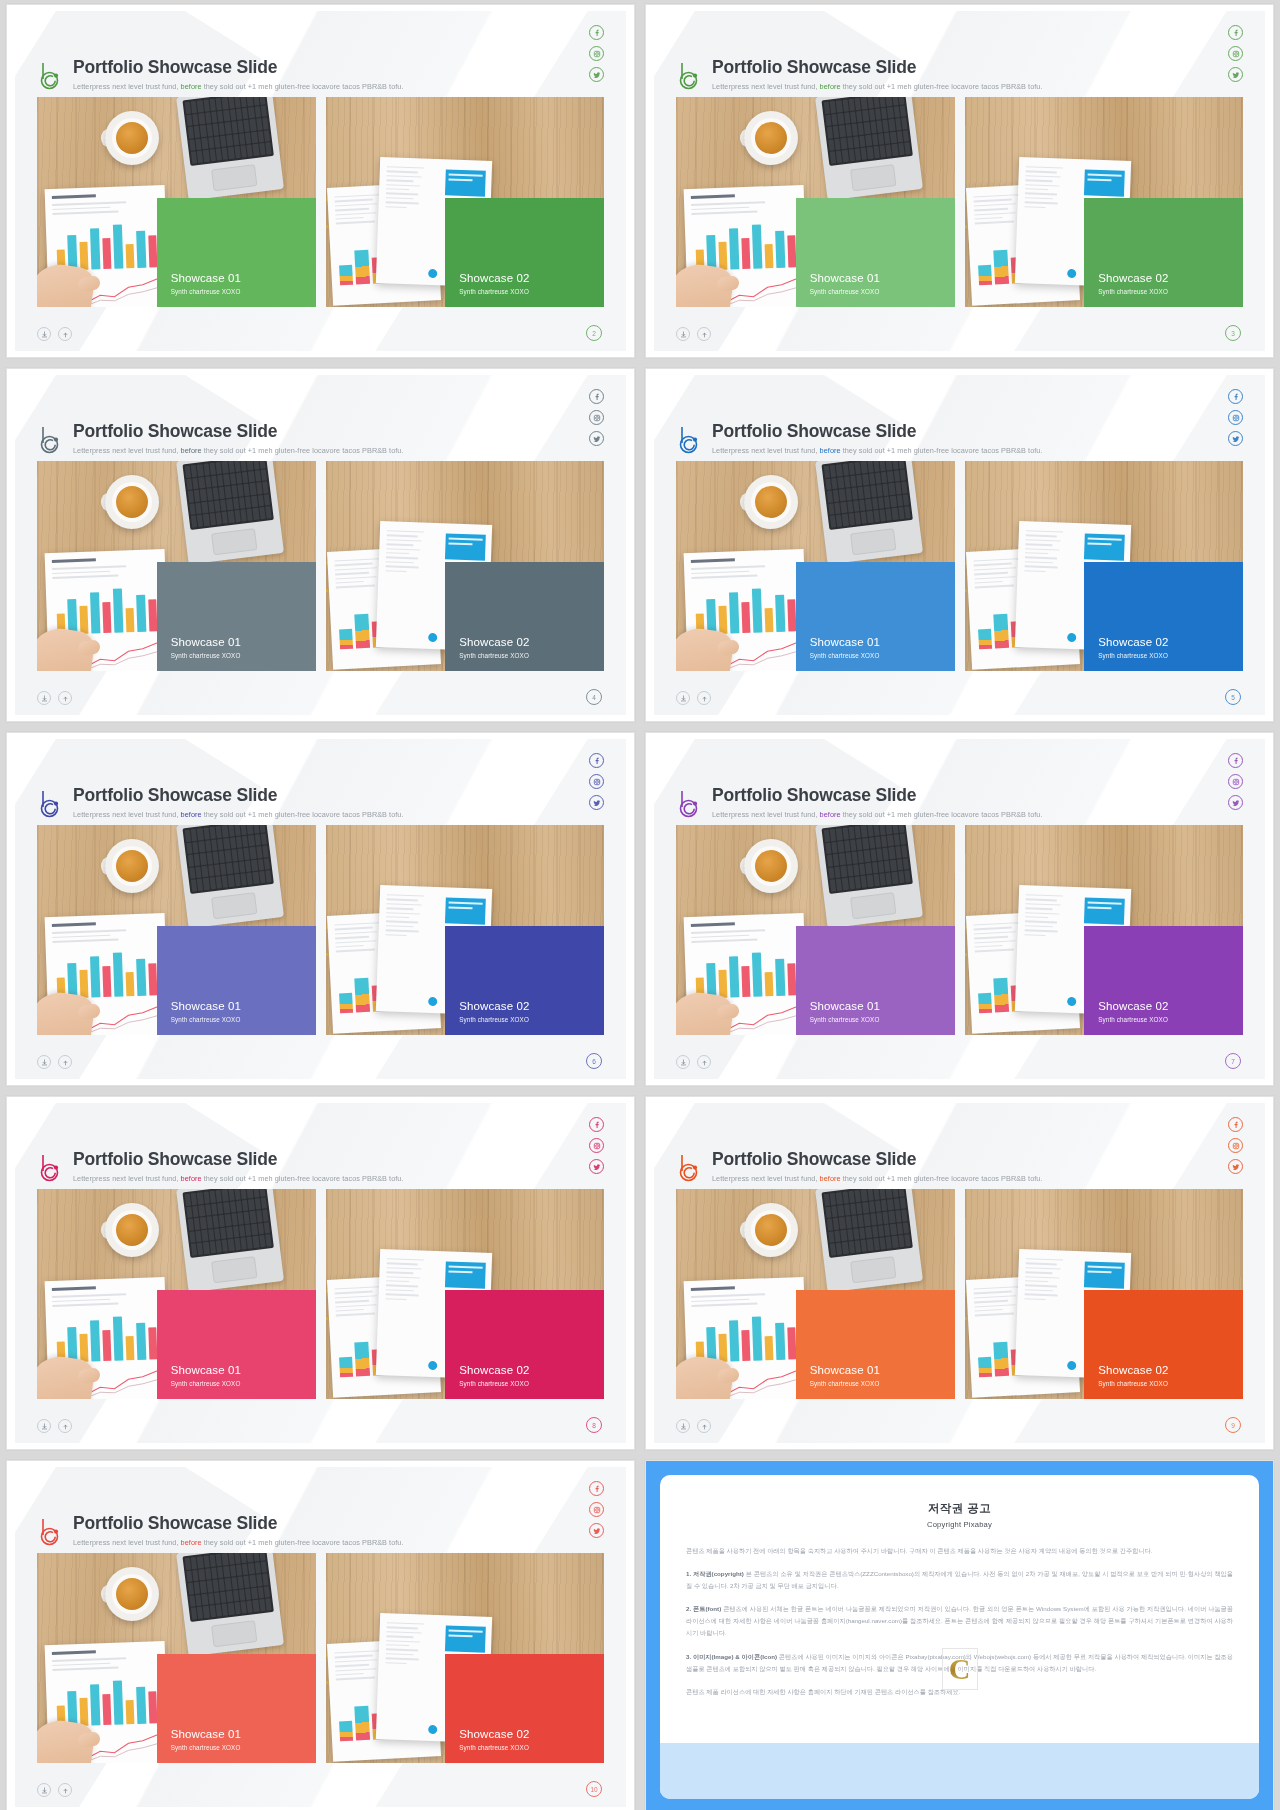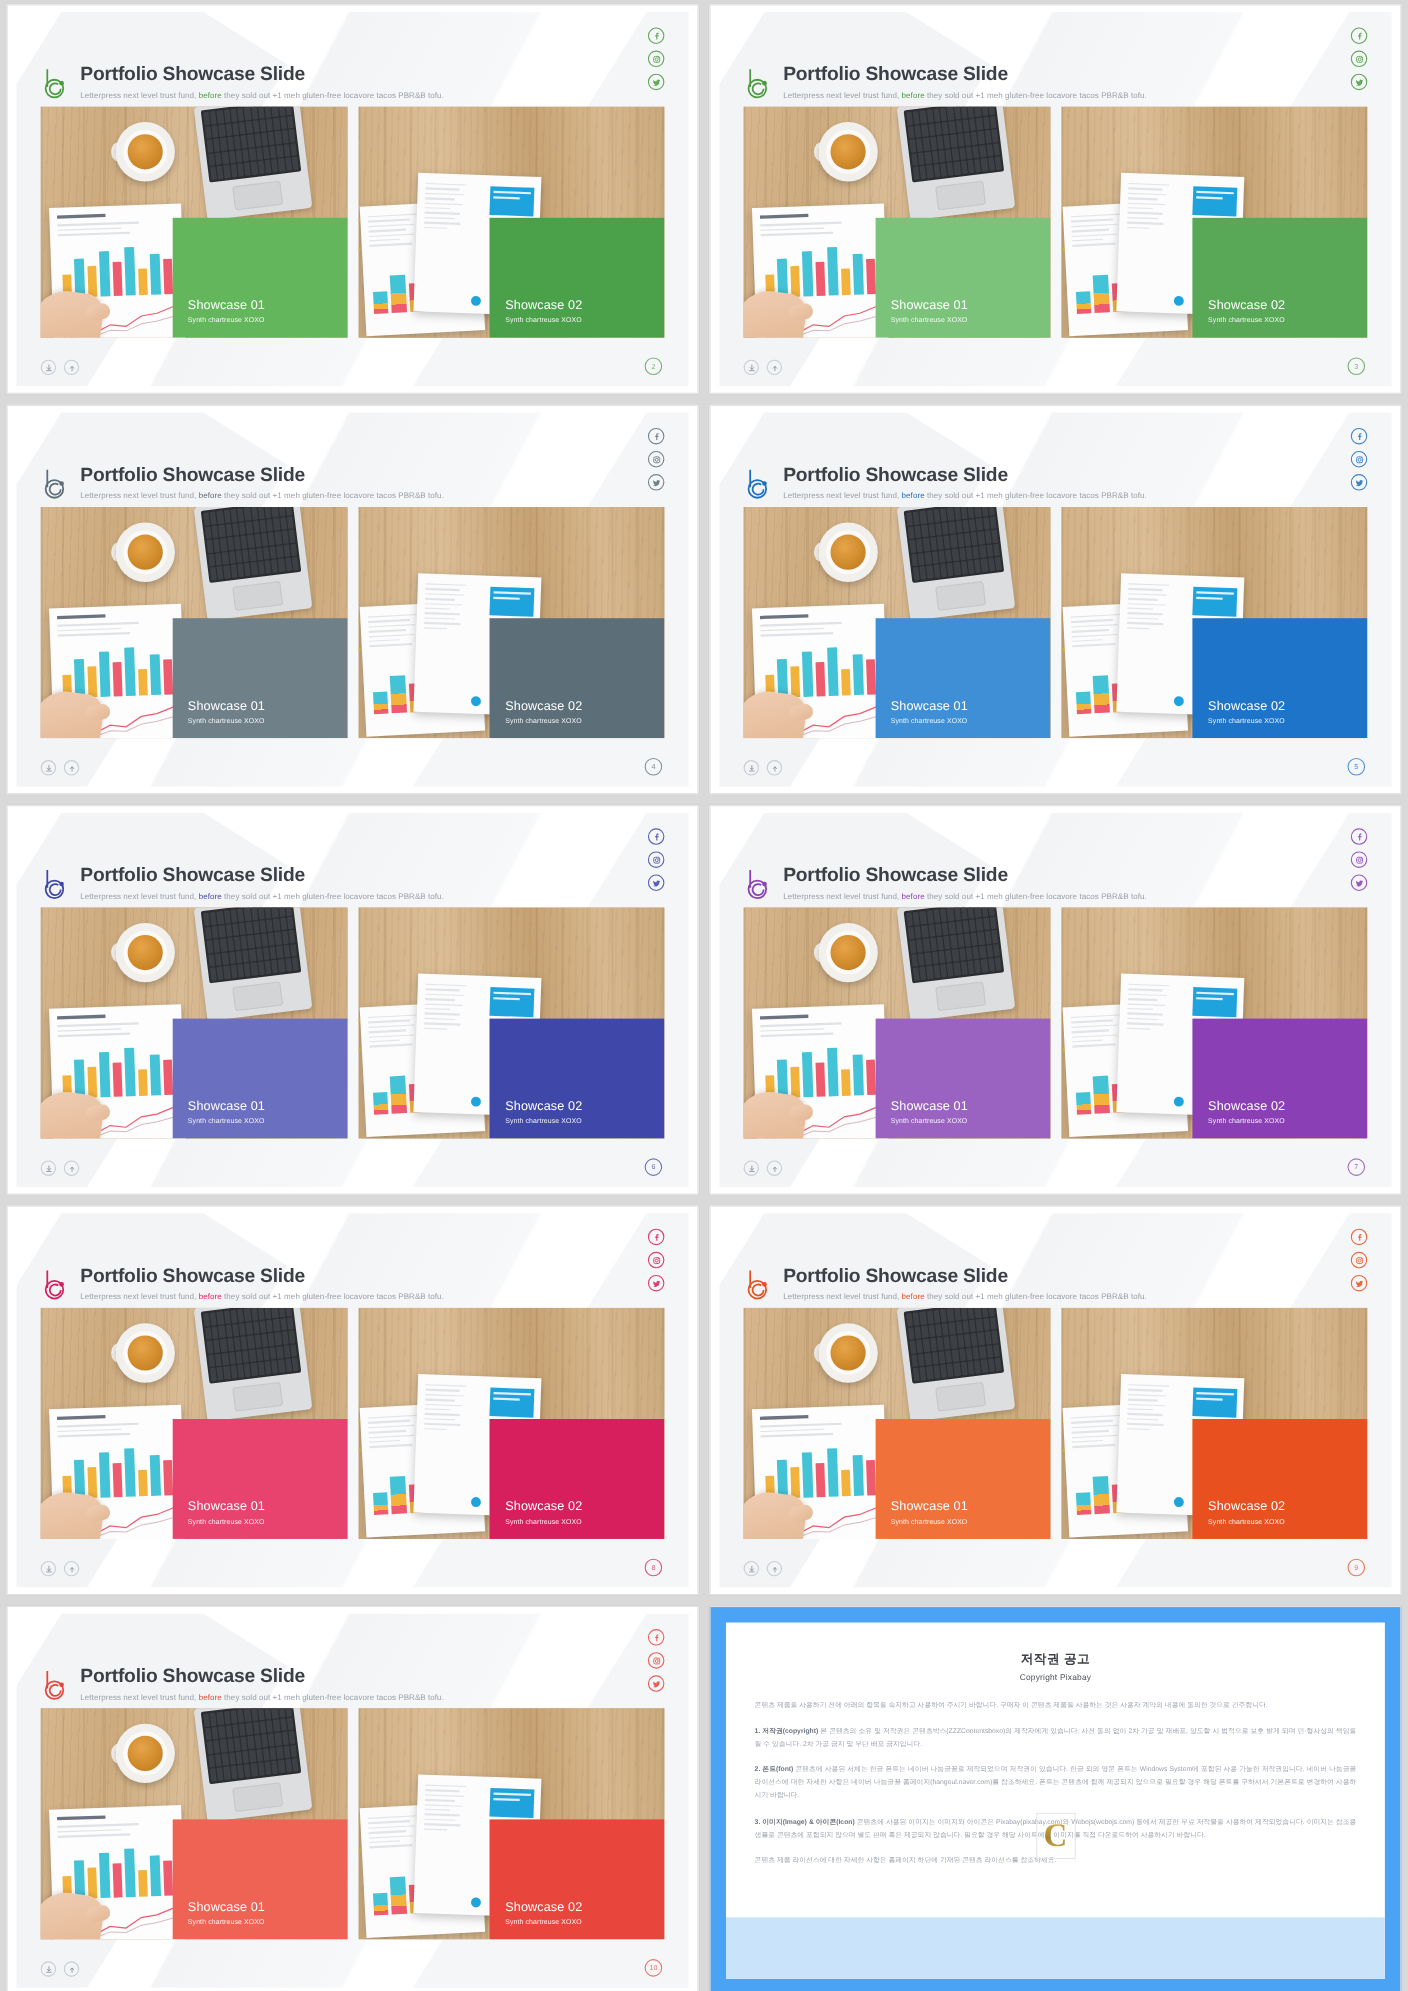--- a/index.html
+++ b/index.html
@@ -159,21 +159,21 @@
     font-size:6.5px; z-index:5; opacity:.75;
   }
 
   
   .copy-slide {
     background: #4aa3f5;
     padding: 14px;
     display:flex;
   }
   .copy-card {
-    flex:1; background:#fff; padding: 26px 26px 10px 26px; position:relative; overflow:hidden;
+    flex:1; background:#fff; padding: 26px 26px 10px 26px; position:relative; overflow:hidden;border-radius:10px;
   }
   .copy-title { text-align:center; font-size: 11.5px; color:#3c4148; font-weight:700; letter-spacing:.4px;}
   .copy-sub   { text-align:center; font-size: 7.6px; color:#4a5059; margin-top:4px; letter-spacing:.2px;}
   .copy-body  { margin-top: 16px; }
   .copy-p { font-size: 6.2px; line-height: 1.95; color:#9aa2ad; margin-bottom: 11px; text-align:justify; letter-spacing:0; }
   .copy-p b { color:#6d7680; font-weight:700; }
   .copy-watermark {
     position:absolute; left:50%; top:60%; transform:translate(-50%,-50%);
     width:36px; height:42px; border:1px solid #e6e6e6; display:flex; align-items:center; justify-content:center;
     font-family:"Liberation Serif", serif; font-size:30px; font-weight:700;

